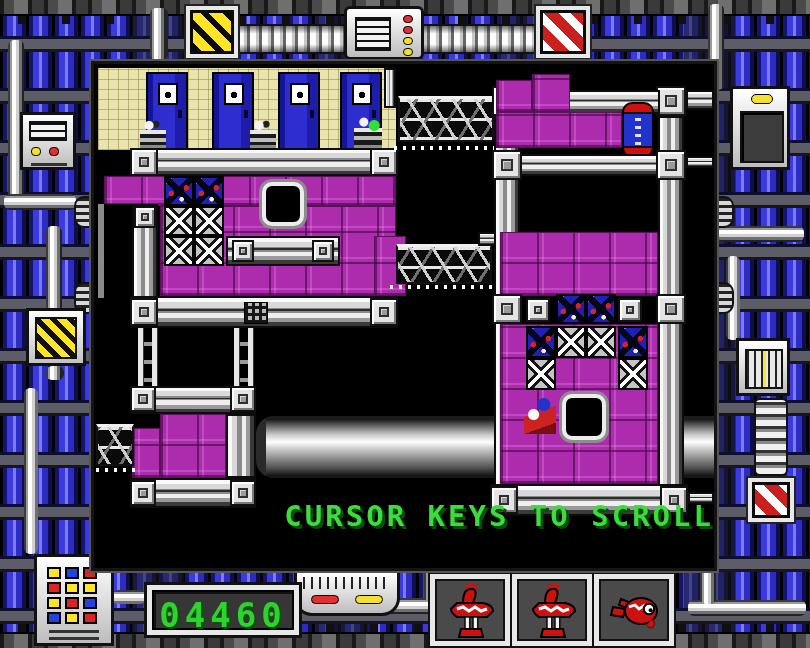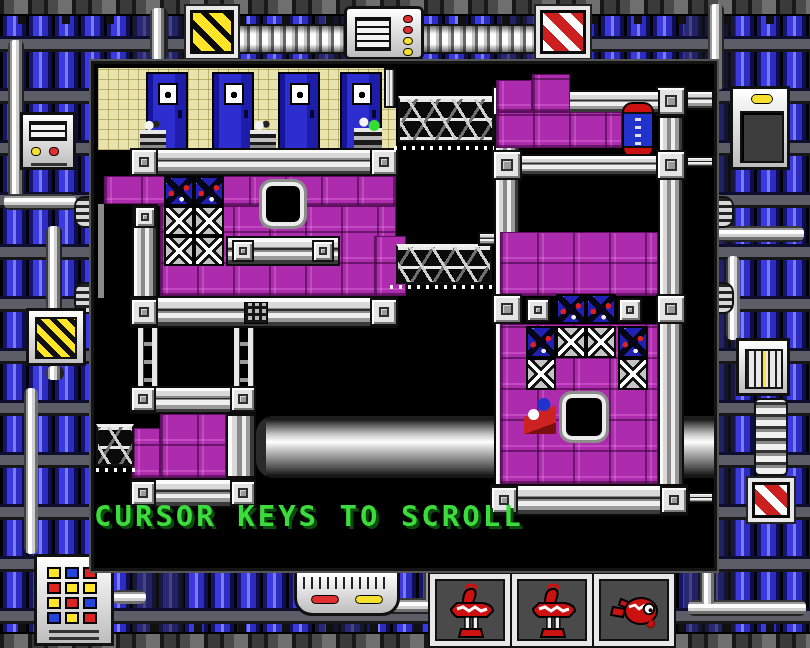--- a/index.html
+++ b/index.html
@@ -58,21 +58,21 @@
   .p-score .inner{position:absolute;left:5px;top:5px;right:5px;bottom:5px;background:#363636;border:2px solid #000;box-shadow:inset 2px 2px 0 #111;}
   .digits{position:absolute;left:0;right:0;top:6px;text-align:center;
     font:bold 34px/1 "DejaVu Sans Mono",monospace;color:#2ed42e;letter-spacing:5px;
     text-shadow:2px 2px 0 #0a520a;}
   .life-box{width:80px;height:72px;background:#4a4a4a;border:5px solid #e8e8e8;box-shadow:0 0 0 2px #111, inset 0 0 0 2px #111;}
   .life-icon{position:absolute;left:8px;top:4px;width:56px;height:56px;}
 
   
   #map{left:94px;top:64px;width:620px;height:504px;background:#000;overflow:hidden;
        box-shadow:0 0 0 3px #141414, 0 0 0 5px #555;}
-  .instr-line{left:0;right:0;text-align:left;
+  .instr-line{left:0;right:0;text-align:right;
     font:bold 29px/1 "DejaVu Sans Mono",monospace;color:#3ddc3d;letter-spacing:3px;
     text-shadow:3px 3px 0 #0b4d0b;}
 
   
   .t-wall{background-color:#e9e3ae;background-image:
       repeating-linear-gradient(0deg, rgba(150,138,60,.55) 0 1px, transparent 1px 10px),
       repeating-linear-gradient(90deg, rgba(150,138,60,.55) 0 1px, transparent 1px 10px);}
   .t-door{background:linear-gradient(90deg,#15159a 0 12%,#2d2dd0 12% 72%,#1d1daa 72%);border:2px solid #000;}
   .t-door::before{content:"";position:absolute;left:50%;top:9px;width:16px;height:18px;margin-left:-9px;
       background:radial-gradient(circle at 50% 55%, #000 0 3px, transparent 3.5px) #fff;border:2px solid #000;}
@@ -243,20 +243,25 @@
     <div class="gauge" style="left:6px;top:8px;width:38px;height:40px"></div>
   </div>
   <div class="spring" style="left:754px;top:398px;width:34px;height:78px"></div>
   <div class="hazard-r" style="left:752px;top:482px;width:38px;height:36px"></div>
   <div class="panel" style="left:294px;top:570px;width:106px;height:46px;border-radius:0 0 18px 18px">
     <div style="left:6px;top:4px;right:6px;height:12px;background:repeating-linear-gradient(90deg,#222 0 2px,transparent 2px 8px)"></div>
     <div class="lamp" style="left:14px;top:22px;width:28px;height:9px;background:#e03030;border-radius:5px"></div>
     <div class="lamp" style="left:58px;top:22px;width:28px;height:9px;background:#f5e030;border-radius:5px"></div>
   </div>
 
+  <div class="p-score" style="left:144px;top:582px;width:158px;height:56px">
+    <div class="inner">
+      <div class="digits">04460</div>
+    </div>
+  </div>
 
   <div id="lives" style="left:430px;top:574px;width:260px;height:72px">
       <div class="life-box" style="left: 0px; top: 0px;">
         <svg class="life-icon" viewBox="0 0 26 28">
           <use href="#robot-standing"></use>
         </svg>
       </div>
       <div class="life-box" style="left: 82px; top: 0px;">
         <svg class="life-icon" viewBox="0 0 26 28">
           <use href="#robot-standing"></use>

